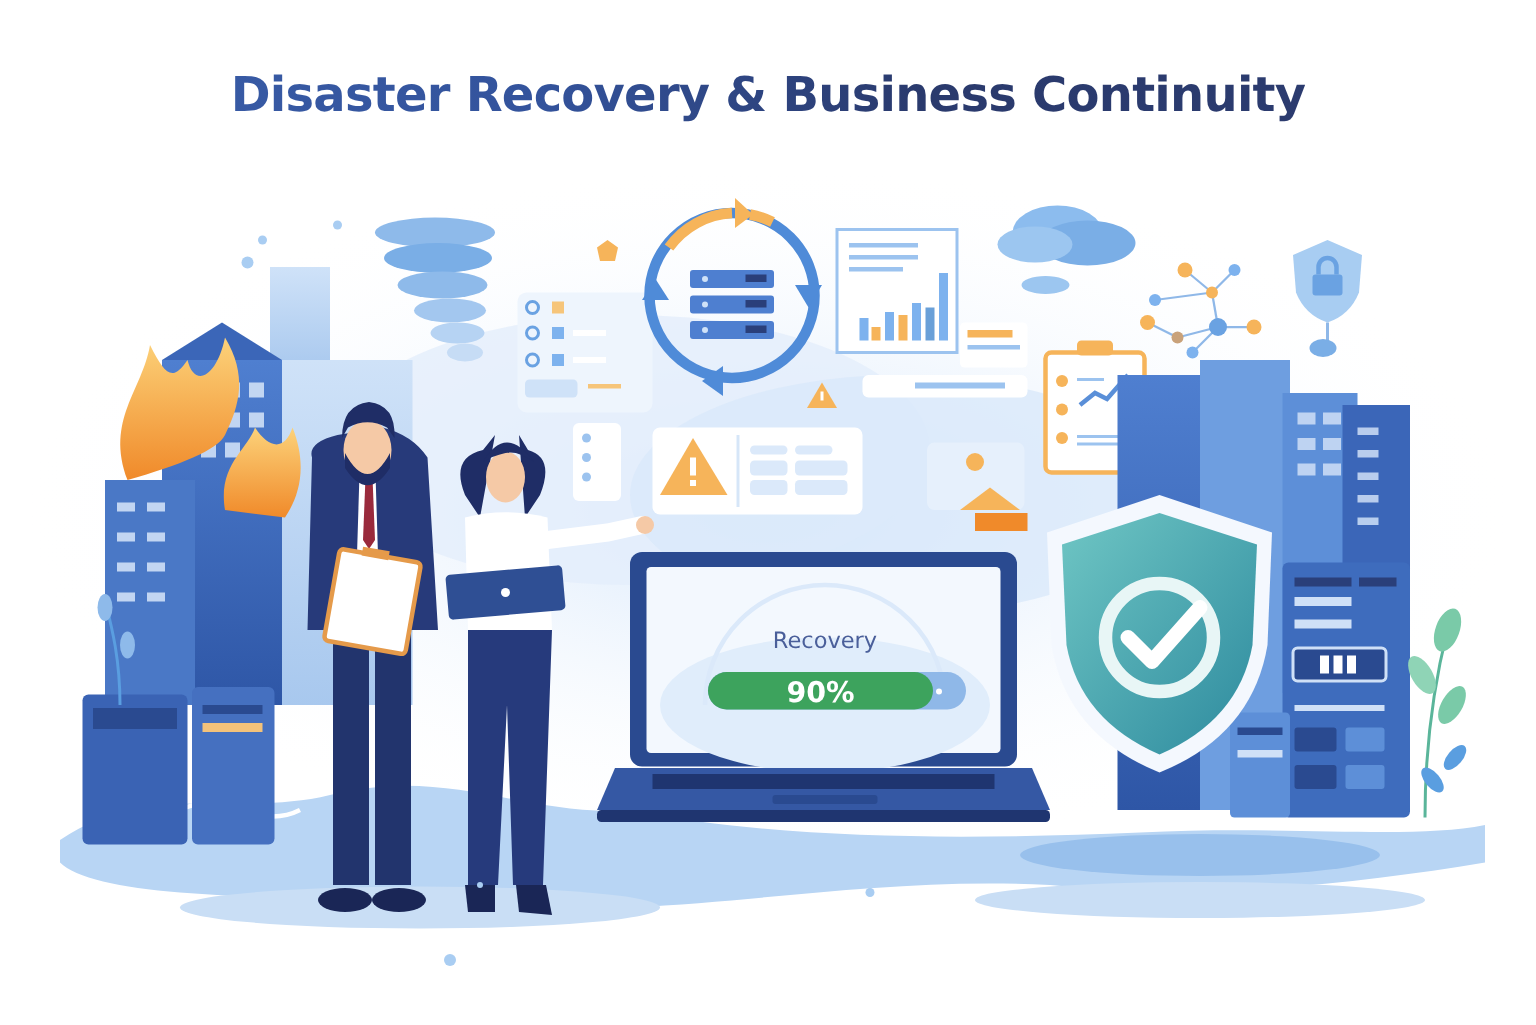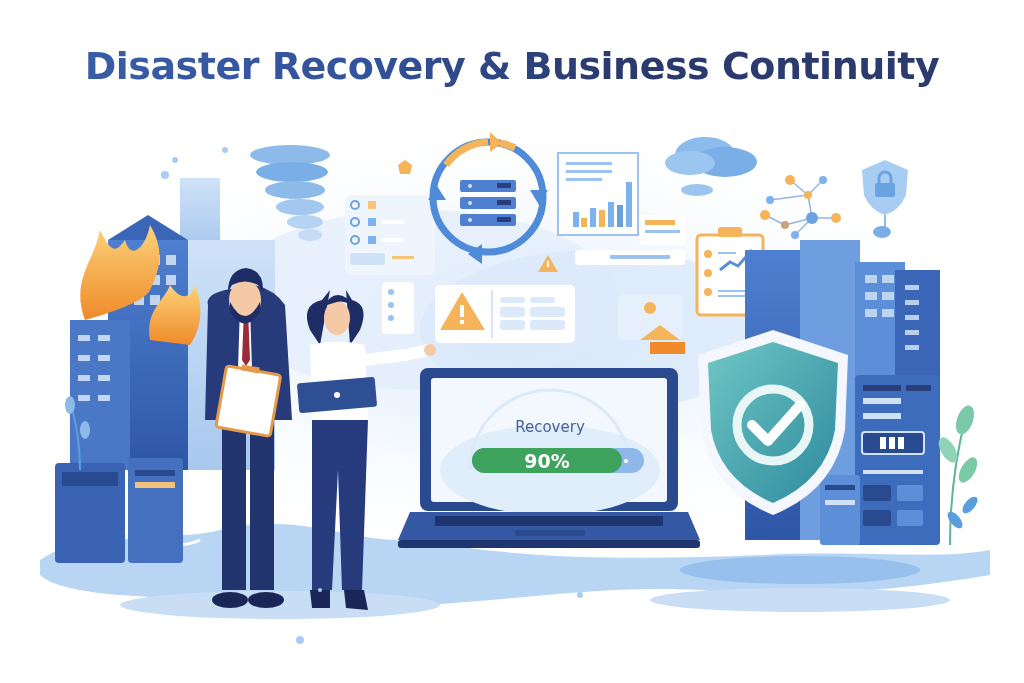--- a/index.html
+++ b/index.html
@@ -1,17 +1,17 @@
 <!DOCTYPE html>
 <html><head>
 <meta charset="utf-8">
 <style>
   html,body{margin:0;padding:0;background:#ffffff;}
   body{width:1024px;height:683px;position:relative;overflow:hidden;font-family:"Liberation Sans",sans-serif;}
-  .title{position:absolute;left:0;top:44px;width:1024px;text-align:center;font-family:"DejaVu Sans",sans-serif;font-weight:bold;font-size:38px;letter-spacing:-0.5px;
+  .title{position:absolute;left:0;top:44px;width:1024px;text-align:center;font-family:"DejaVu Sans",sans-serif;font-weight:bold;font-size:32px;letter-spacing:-0.5px;
     background:linear-gradient(90deg,#3b5faa 0%,#33539c 35%,#2a3a6d 60%,#2c3c70 100%);-webkit-background-clip:text;background-clip:text;color:transparent;}
   .scene{position:absolute;left:0;top:0;width:1024px;height:683px;}
   .pct-text{font-family:"DejaVu Sans",sans-serif;font-weight:bold;fill:#ffffff;font-size:19px;}
   .rec-text{font-family:"DejaVu Sans",sans-serif;fill:#4a5f9a;font-size:15px;}
 </style>
 </head>
 <body>
 
 <div class="title">Disaster Recovery &amp; Business Continuity</div>
 

